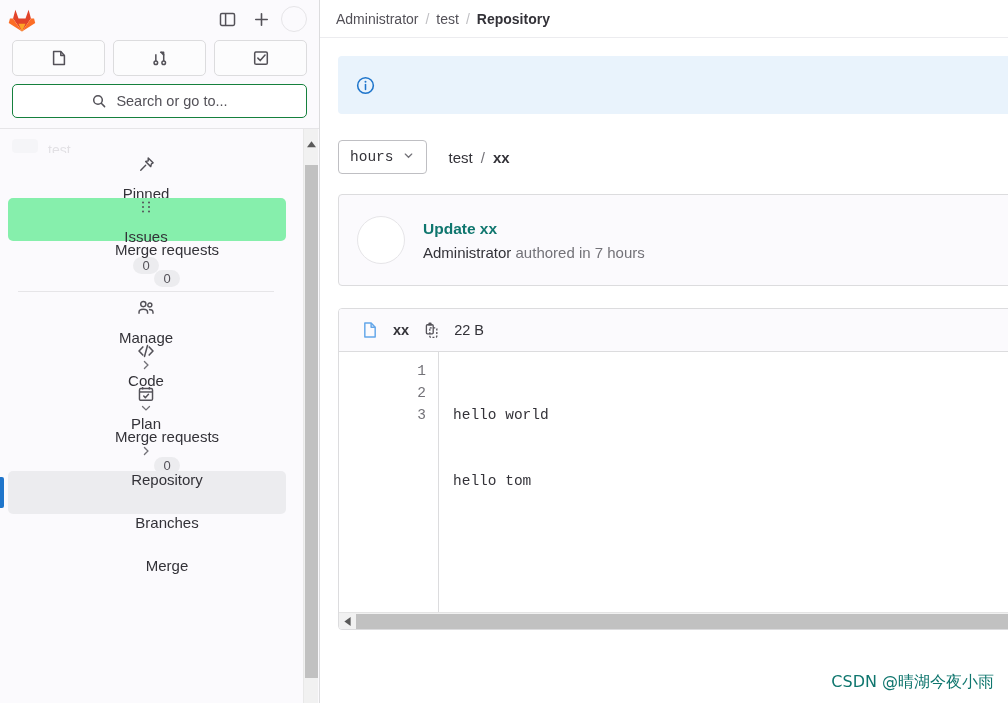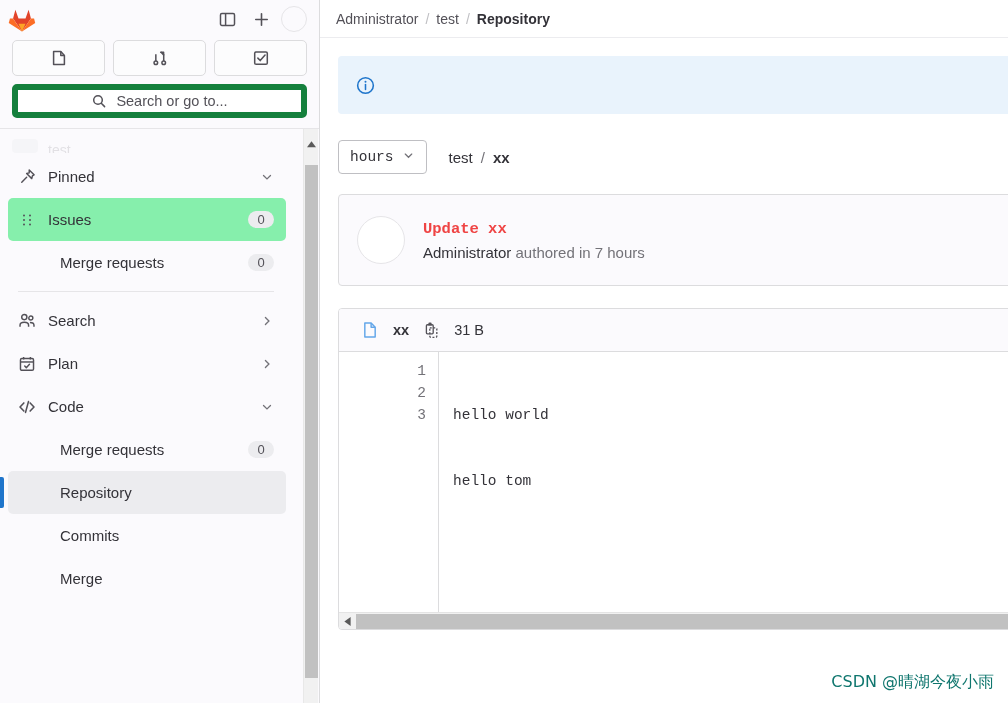--- a/index.html
+++ b/index.html
@@ -46,21 +46,21 @@
     flex: 1 1 0; height: 36px;
     background: #fcfcfd;
     border: 1px solid #dcdcde;
     border-radius: 5px;
     display: flex; align-items: center; justify-content: center;
     color: #535158;
   }
   .sb-search-wrap { padding: 0 12px 10px 12px; }
   .sb-search {
     height: 34px; background: #fff;
-    border: 6px solid #15803d; border-radius: 5px;
+    border: 1px solid #15803d; border-radius: 5px;
     display: flex; align-items: center; justify-content: center;
     gap: 9px; color: #535158; font-size: 14.5px;
   }
   .sb-divider { height: 1px; background: #e6e5e8; }
 
   .sb-scrollarea {
     flex: 1 1 auto; position: relative;
     overflow: hidden; padding-right: 25px;
   }
   .sb-cutrow {
@@ -74,20 +74,21 @@
   }
   .cut-txt { font-size: 14px; color: #b4b2b8; line-height: 12px; overflow: hidden; height: 9px; }
 
   .nav-item {
     display: flex; align-items: center;
     height: 43px; margin: 0 8px;
     padding: 0 12px 0 10px;
     border-radius: 5px; gap: 12px;
     font-size: 15px; color: #333238;
     position: relative;
+    flex-direction: column;
   }
   .nav-item.indent { padding-left: 52px; }
   .nav-item.hovered { background: #86efac; }
   .nav-item.active { background: #ececef; }
   .nav-item.active::before {
     content: ""; position: absolute;
     left: -8px; top: 6px; bottom: 6px;
     width: 4px; border-radius: 0 2px 2px 0;
     background: #1f75cb;
   }
@@ -167,21 +168,21 @@
     margin-top: 20px; margin-right: -60px;
     border: 1px solid #dcdcde; border-radius: 4px;
     background: #fbfafd;
     display: flex; align-items: center; gap: 18px;
     padding: 16px 18px; min-height: 92px;
   }
   .commit-avatar {
     width: 48px; height: 48px; border-radius: 50%;
     background: #fff; border: 1px solid #e6e5e8; flex: 0 0 48px;
   }
-  .commit-title { font-size: 15.5px; font-weight: bold; color: #ef4444; font-family: Liberation Mono, monospace; }
+  .commit-title { font-size: 15.5px; font-weight: bold; color: #0f766e; }
   .commit-meta { font-size: 15px; margin-top: 6px; color: #737278; }
   .commit-meta .author { color: #333238; }
 
   .file-card {
     margin-top: 22px; margin-right: -60px;
     border: 1px solid #dcdcde; border-radius: 4px;
     background: #fff; overflow: hidden;
   }
   .file-head {
     display: flex; align-items: center; gap: 14px;
@@ -338,24 +339,40 @@
 
       <div class="nav-item">
         <span class="nav-ico">
           <svg width="18" height="18" viewBox="0 0 16 16" fill="none" stroke="currentColor" stroke-width="1.3">
             <circle cx="5.6" cy="4.5" r="2.3"></circle>
               <path d="M1.8 13.2v-1.4c0-1.6 1.7-2.6 3.8-2.6s3.8 1 3.8 2.6v1.4"></path>
             <circle cx="11.4" cy="5.4" r="1.8"></circle>
               <path d="M10.6 9.4c2 0 3.6 1 3.6 2.4v1.4"></path>
           </svg>
         </span>
-        <span class="nav-label">Search</span>
+        <span class="nav-label">Manage</span>
         <span class="chev">
           <svg width="14" height="14" viewBox="0 0 16 16" fill="none" stroke="currentColor" stroke-width="1.5" stroke-linecap="round">
               <path d="M6.2 4l4 4-4 4"></path>
+            </svg>
+        </span>
+      </div>
+
+      <div class="nav-item">
+        <span class="nav-ico">
+          <svg width="18" height="18" viewBox="0 0 16 16" fill="none" stroke="currentColor" stroke-width="1.4" stroke-linecap="round" stroke-linejoin="round">
+            <path d="M5.2 4.4L1.8 8l3.4 3.6"></path>
+              <path d="M10.8 4.4L14.2 8l-3.4 3.6"></path>
+              <line x1="9.3" y1="3.2" x2="6.7" y2="12.8"></line>
+          </svg>
+        </span>
+        <span class="nav-label">Code</span>
+        <span class="chev">
+          <svg width="14" height="14" viewBox="0 0 16 16" fill="none" stroke="currentColor" stroke-width="1.5" stroke-linecap="round">
+              <path d="M4 6.2l4 4 4-4"></path>
             </svg>
         </span>
       </div>
 
       <div class="nav-item">
         <span class="nav-ico">
           <svg width="18" height="18" viewBox="0 0 16 16" fill="none" stroke="currentColor" stroke-width="1.3">
             <rect x="2.2" y="3.2" width="11.6" height="10.4" rx="1.2"></rect>
             <line x1="2.2" y1="6.2" x2="13.8" y2="6.2"></line>
             <line x1="5" y1="1.8" x2="5" y2="4"></line>
@@ -364,45 +381,29 @@
           </svg>
         </span>
         <span class="nav-label">Plan</span>
         <span class="chev">
           <svg width="14" height="14" viewBox="0 0 16 16" fill="none" stroke="currentColor" stroke-width="1.5" stroke-linecap="round">
               <path d="M6.2 4l4 4-4 4"></path>
             </svg>
         </span>
       </div>
 
-      <div class="nav-item">
-        <span class="nav-ico">
-          <svg width="18" height="18" viewBox="0 0 16 16" fill="none" stroke="currentColor" stroke-width="1.4" stroke-linecap="round" stroke-linejoin="round">
-            <path d="M5.2 4.4L1.8 8l3.4 3.6"></path>
-              <path d="M10.8 4.4L14.2 8l-3.4 3.6"></path>
-              <line x1="9.3" y1="3.2" x2="6.7" y2="12.8"></line>
-          </svg>
-        </span>
-        <span class="nav-label">Code</span>
-        <span class="chev">
-          <svg width="14" height="14" viewBox="0 0 16 16" fill="none" stroke="currentColor" stroke-width="1.5" stroke-linecap="round">
-              <path d="M4 6.2l4 4 4-4"></path>
-            </svg>
-        </span>
-      </div>
-
       <div class="nav-item indent">
         <span class="nav-label">Merge requests</span>
         <span class="nav-badge">0</span>
       </div>
       <div class="nav-item indent active">
         <span class="nav-label">Repository</span>
       </div>
       <div class="nav-item indent">
-        <span class="nav-label">Commits</span>
+        <span class="nav-label">Branches</span>
       </div>
       <div class="nav-item indent">
         <span class="nav-label">Merge</span>
       </div>
 
       <div class="sb-scrollbar">
         <div class="sb-sc-uparrow">
           <svg width="9" height="7" viewBox="0 0 10 7">
               <path d="M5 0l5 6.5H0z" fill="#5a5a5a"></path>
             </svg>
@@ -467,21 +468,21 @@
             </svg>
           </span>
           <span class="file-name">xx</span>
           <span class="copy-ico">
             <svg width="17" height="17" viewBox="0 0 16 16" fill="none" stroke="currentColor" stroke-width="1.25">
               <rect x="3.2" y="2.6" width="6.4" height="8.6" rx="1"></rect>
               <path d="M5.6 2.6V1.9a.7.7 0 01.7-.7h0.6a.7.7 0 01.7.7v0.7z"></path>
               <path d="M6.4 5.6h5.6a1 1 0 011 1v6.8a1 1 0 01-1 1H7.4a1 1 0 01-1-1V5.6z" stroke-dasharray="1.8 1.5"></path>
             </svg>
           </span>
-          <span class="file-size">31 B</span>
+          <span class="file-size">22 B</span>
         </div>
 
         <div class="code-wrap">
           <div class="gutter">
             <div>1</div>
             <div>2</div>
             <div>3</div>
           </div>
           <div class="code-lines">
             <div>hello world</div>

